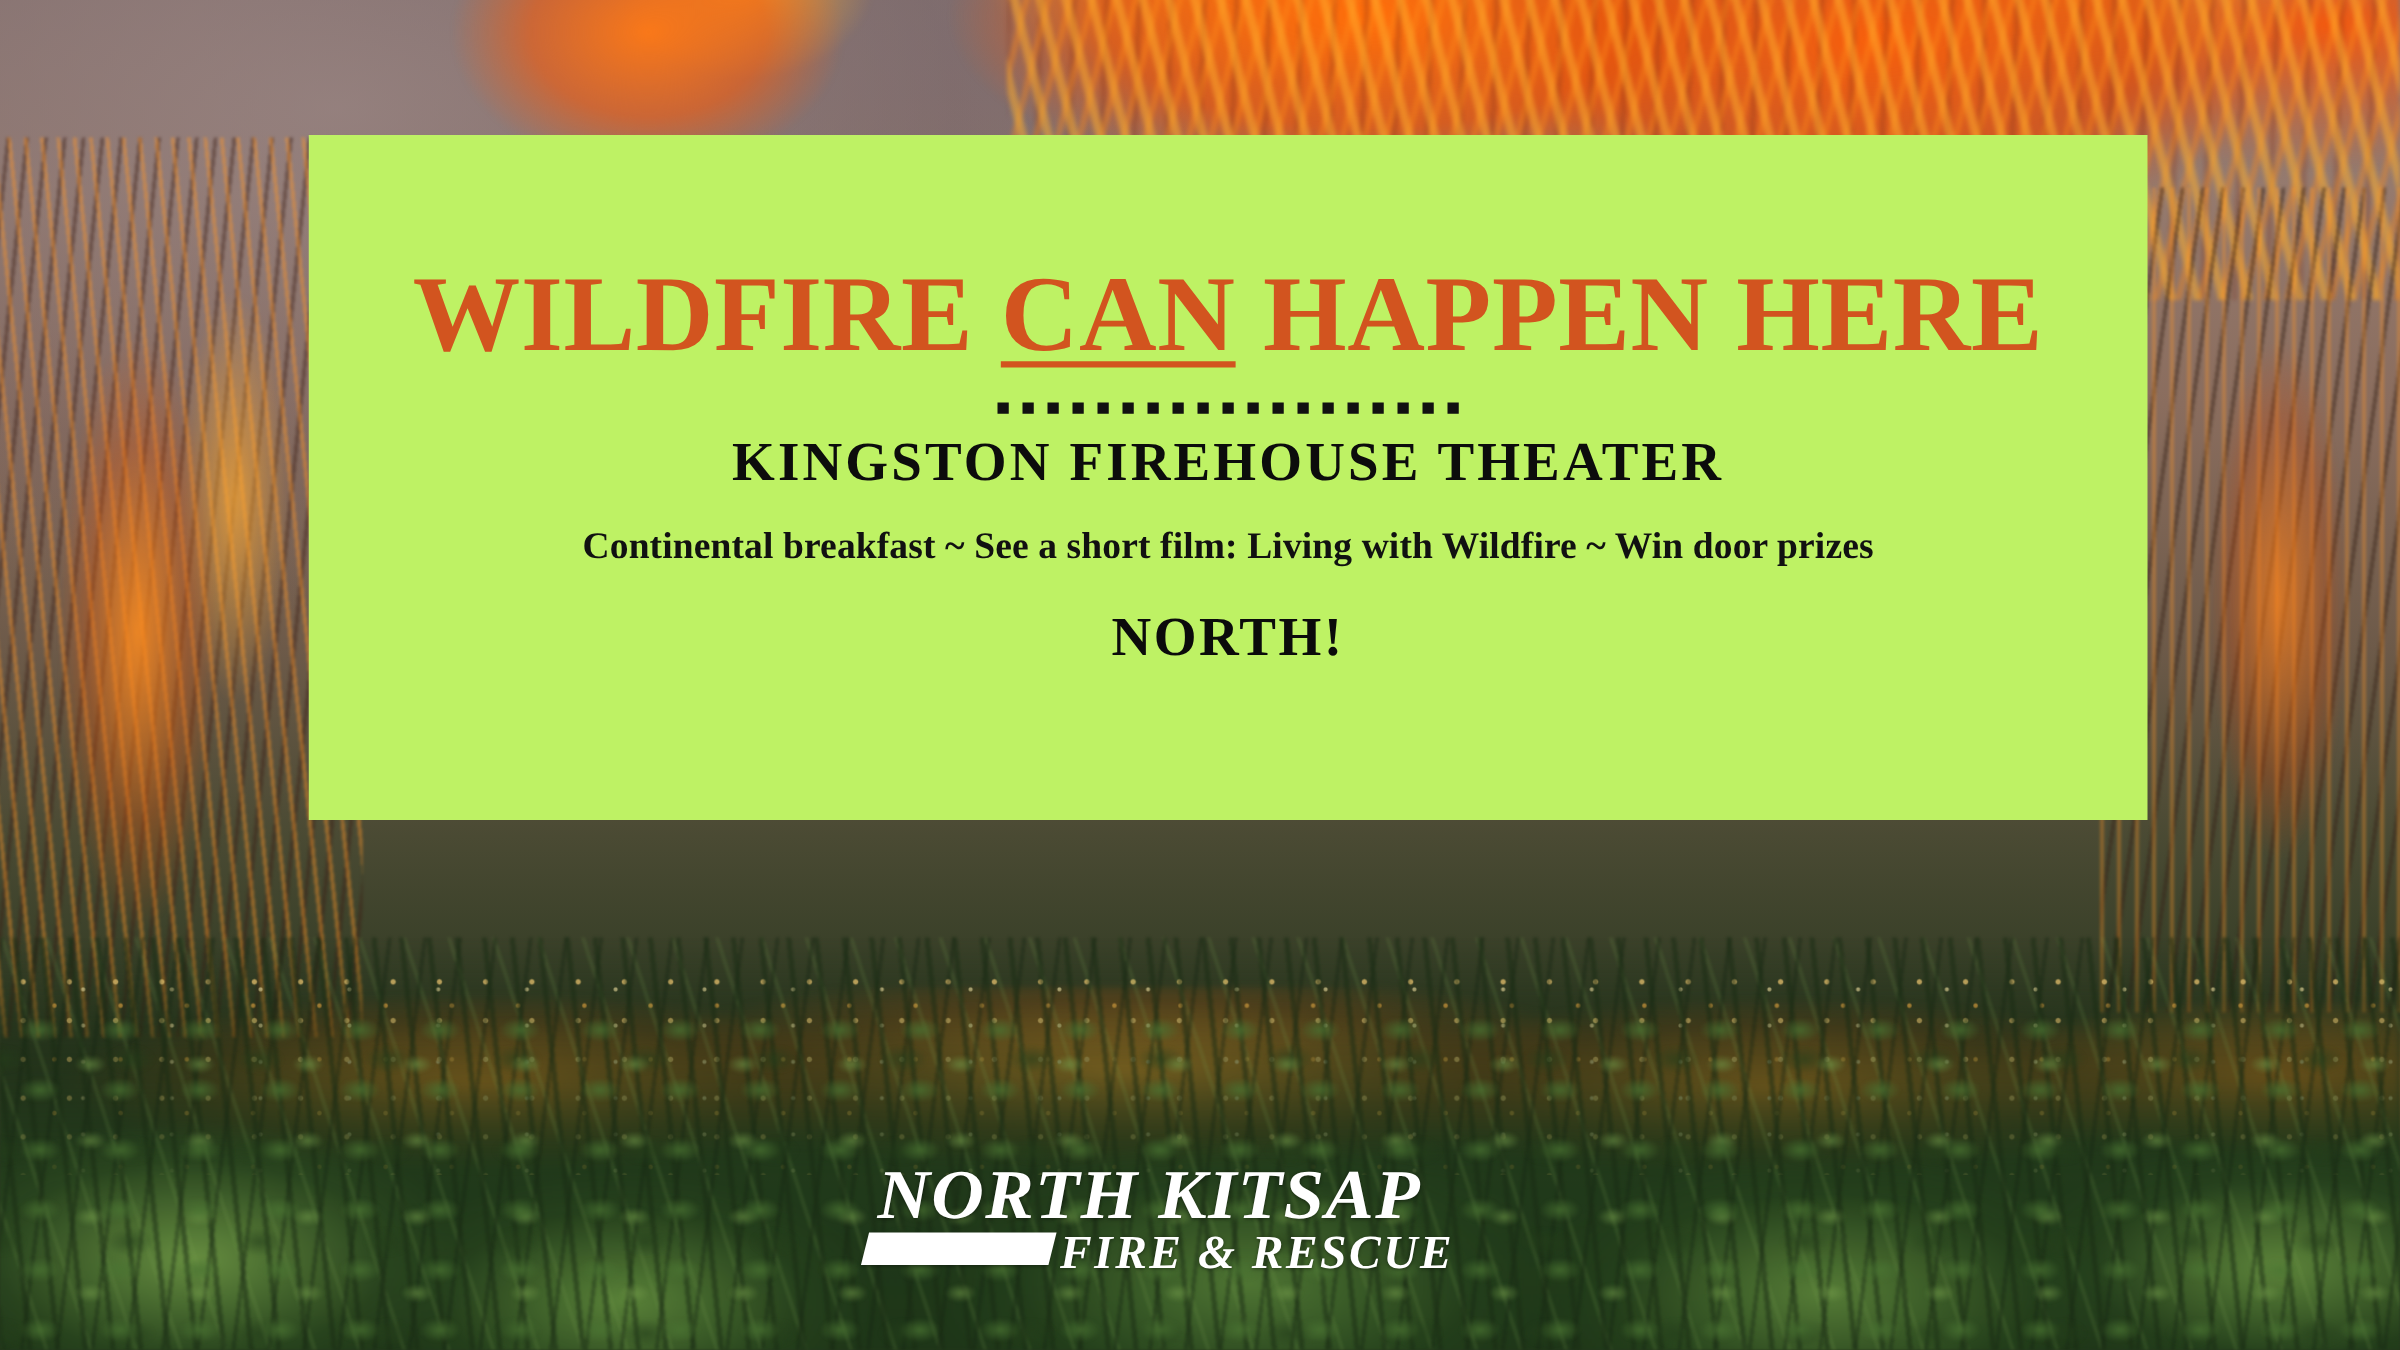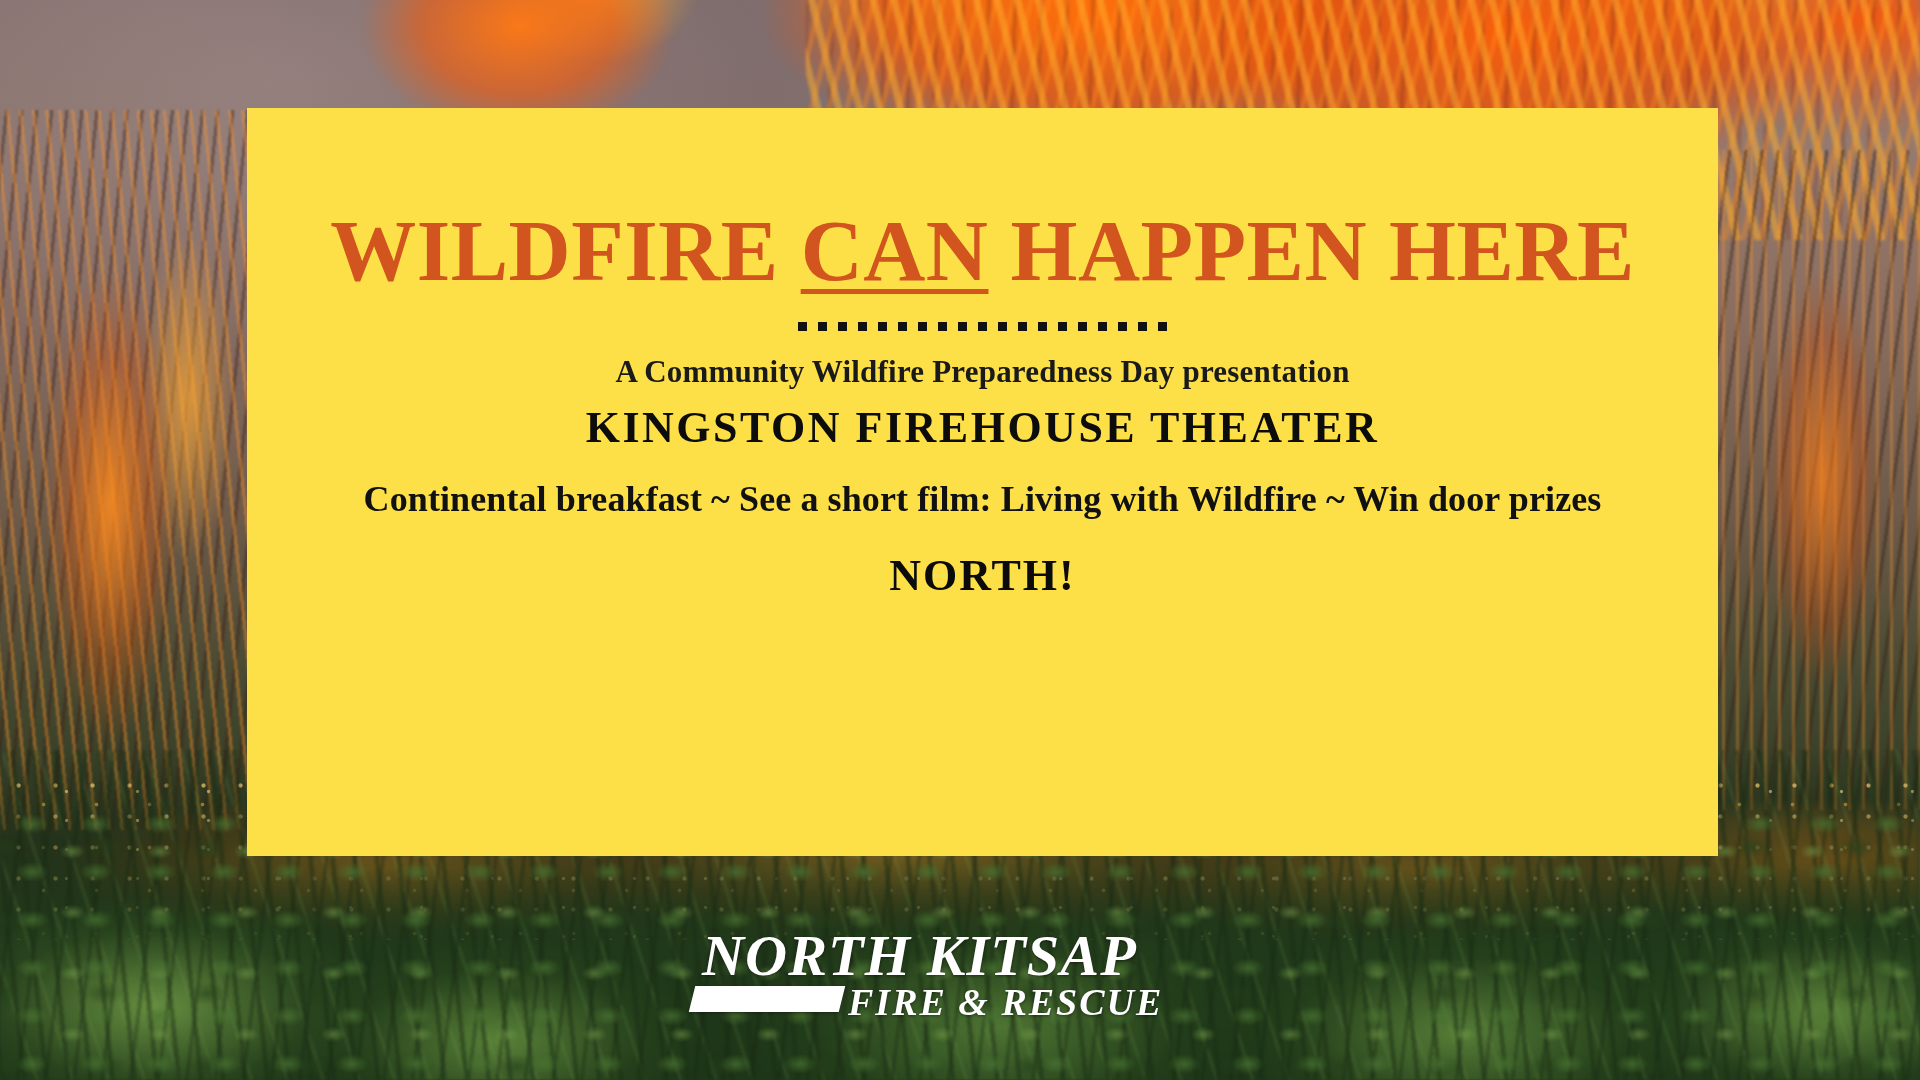--- a/index.html
+++ b/index.html
@@ -151,22 +151,22 @@
     background-position: 0 0, 29px 21px, 53px 11px;
     filter: blur(1.1px);
   }
 
   
   .card {
     position: absolute;
     left: 247px;
     top: 108px;
     width: 1471px;
-    height: 748px;
-    background: #fde047;
+    height: 548px;
+    background: #bef264;
   }
   .card-inner {
     position: absolute;
     inset: 0;
     display: flex;
     flex-direction: column;
     align-items: center;
     text-align: center;
   }
 
@@ -229,21 +229,21 @@
     font-size: 44px;
     letter-spacing: 2.5px;
     color: #0c0c0c;
     white-space: nowrap;
   }
 
   .details {
     margin-top: 22px;
     font-family: "Liberation Serif", serif;
     font-weight: 700;
-    font-size: 36px;
+    font-size: 30px;
     line-height: 1.35;
     color: #111111;
     letter-spacing: 0.1px;
     white-space: nowrap;
   }
 
   .free {
     margin-top: 26px;
     font-family: "Liberation Serif", serif;
     font-weight: 700;
@@ -335,21 +335,20 @@
           <i></i>
           <i></i>
           <i></i>
           <i></i>
           <i></i>
           <i></i>
           <i></i>
           <i></i>
       </div>
 
-      <div class="subtitle">A Community Wildfire Preparedness Day presentation</div>
 
 
       <div class="where">KINGSTON FIREHOUSE THEATER</div>
 
       <div class="details">
         <div>Continental breakfast ~ See a short film: Living with Wildfire ~ Win door prizes</div>
       </div>
 
       <div class="free">NORTH!</div>
 

